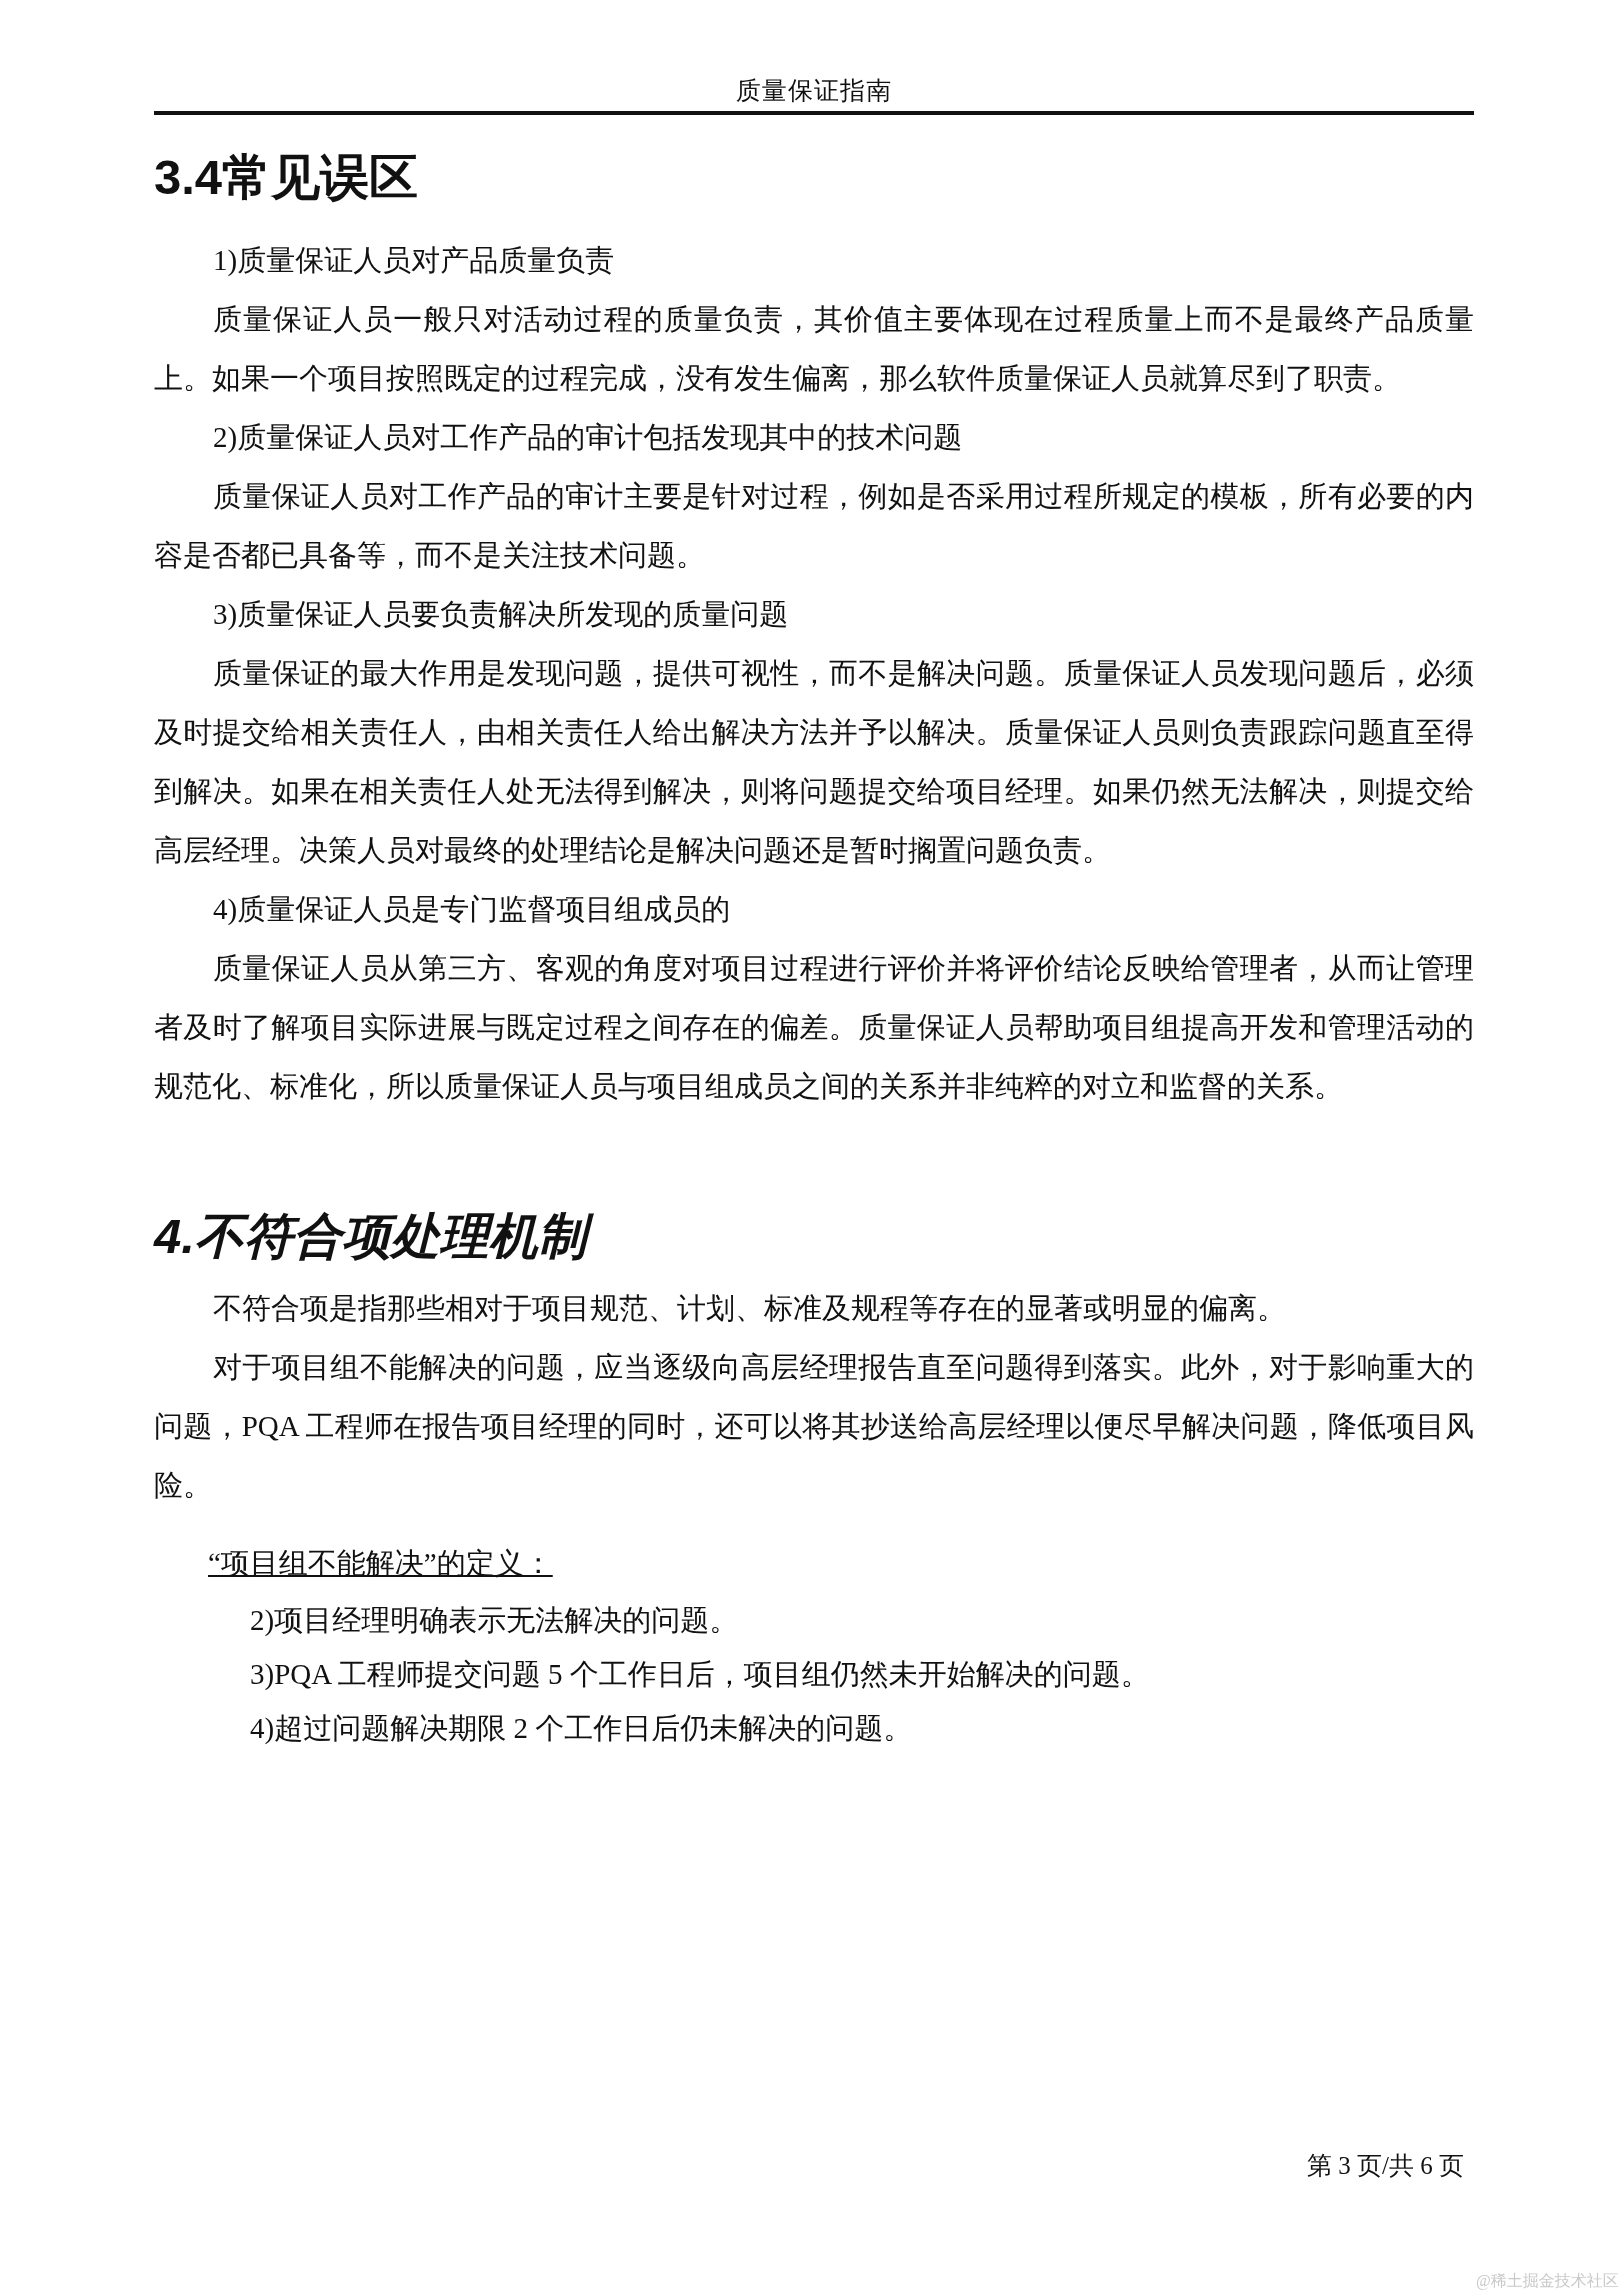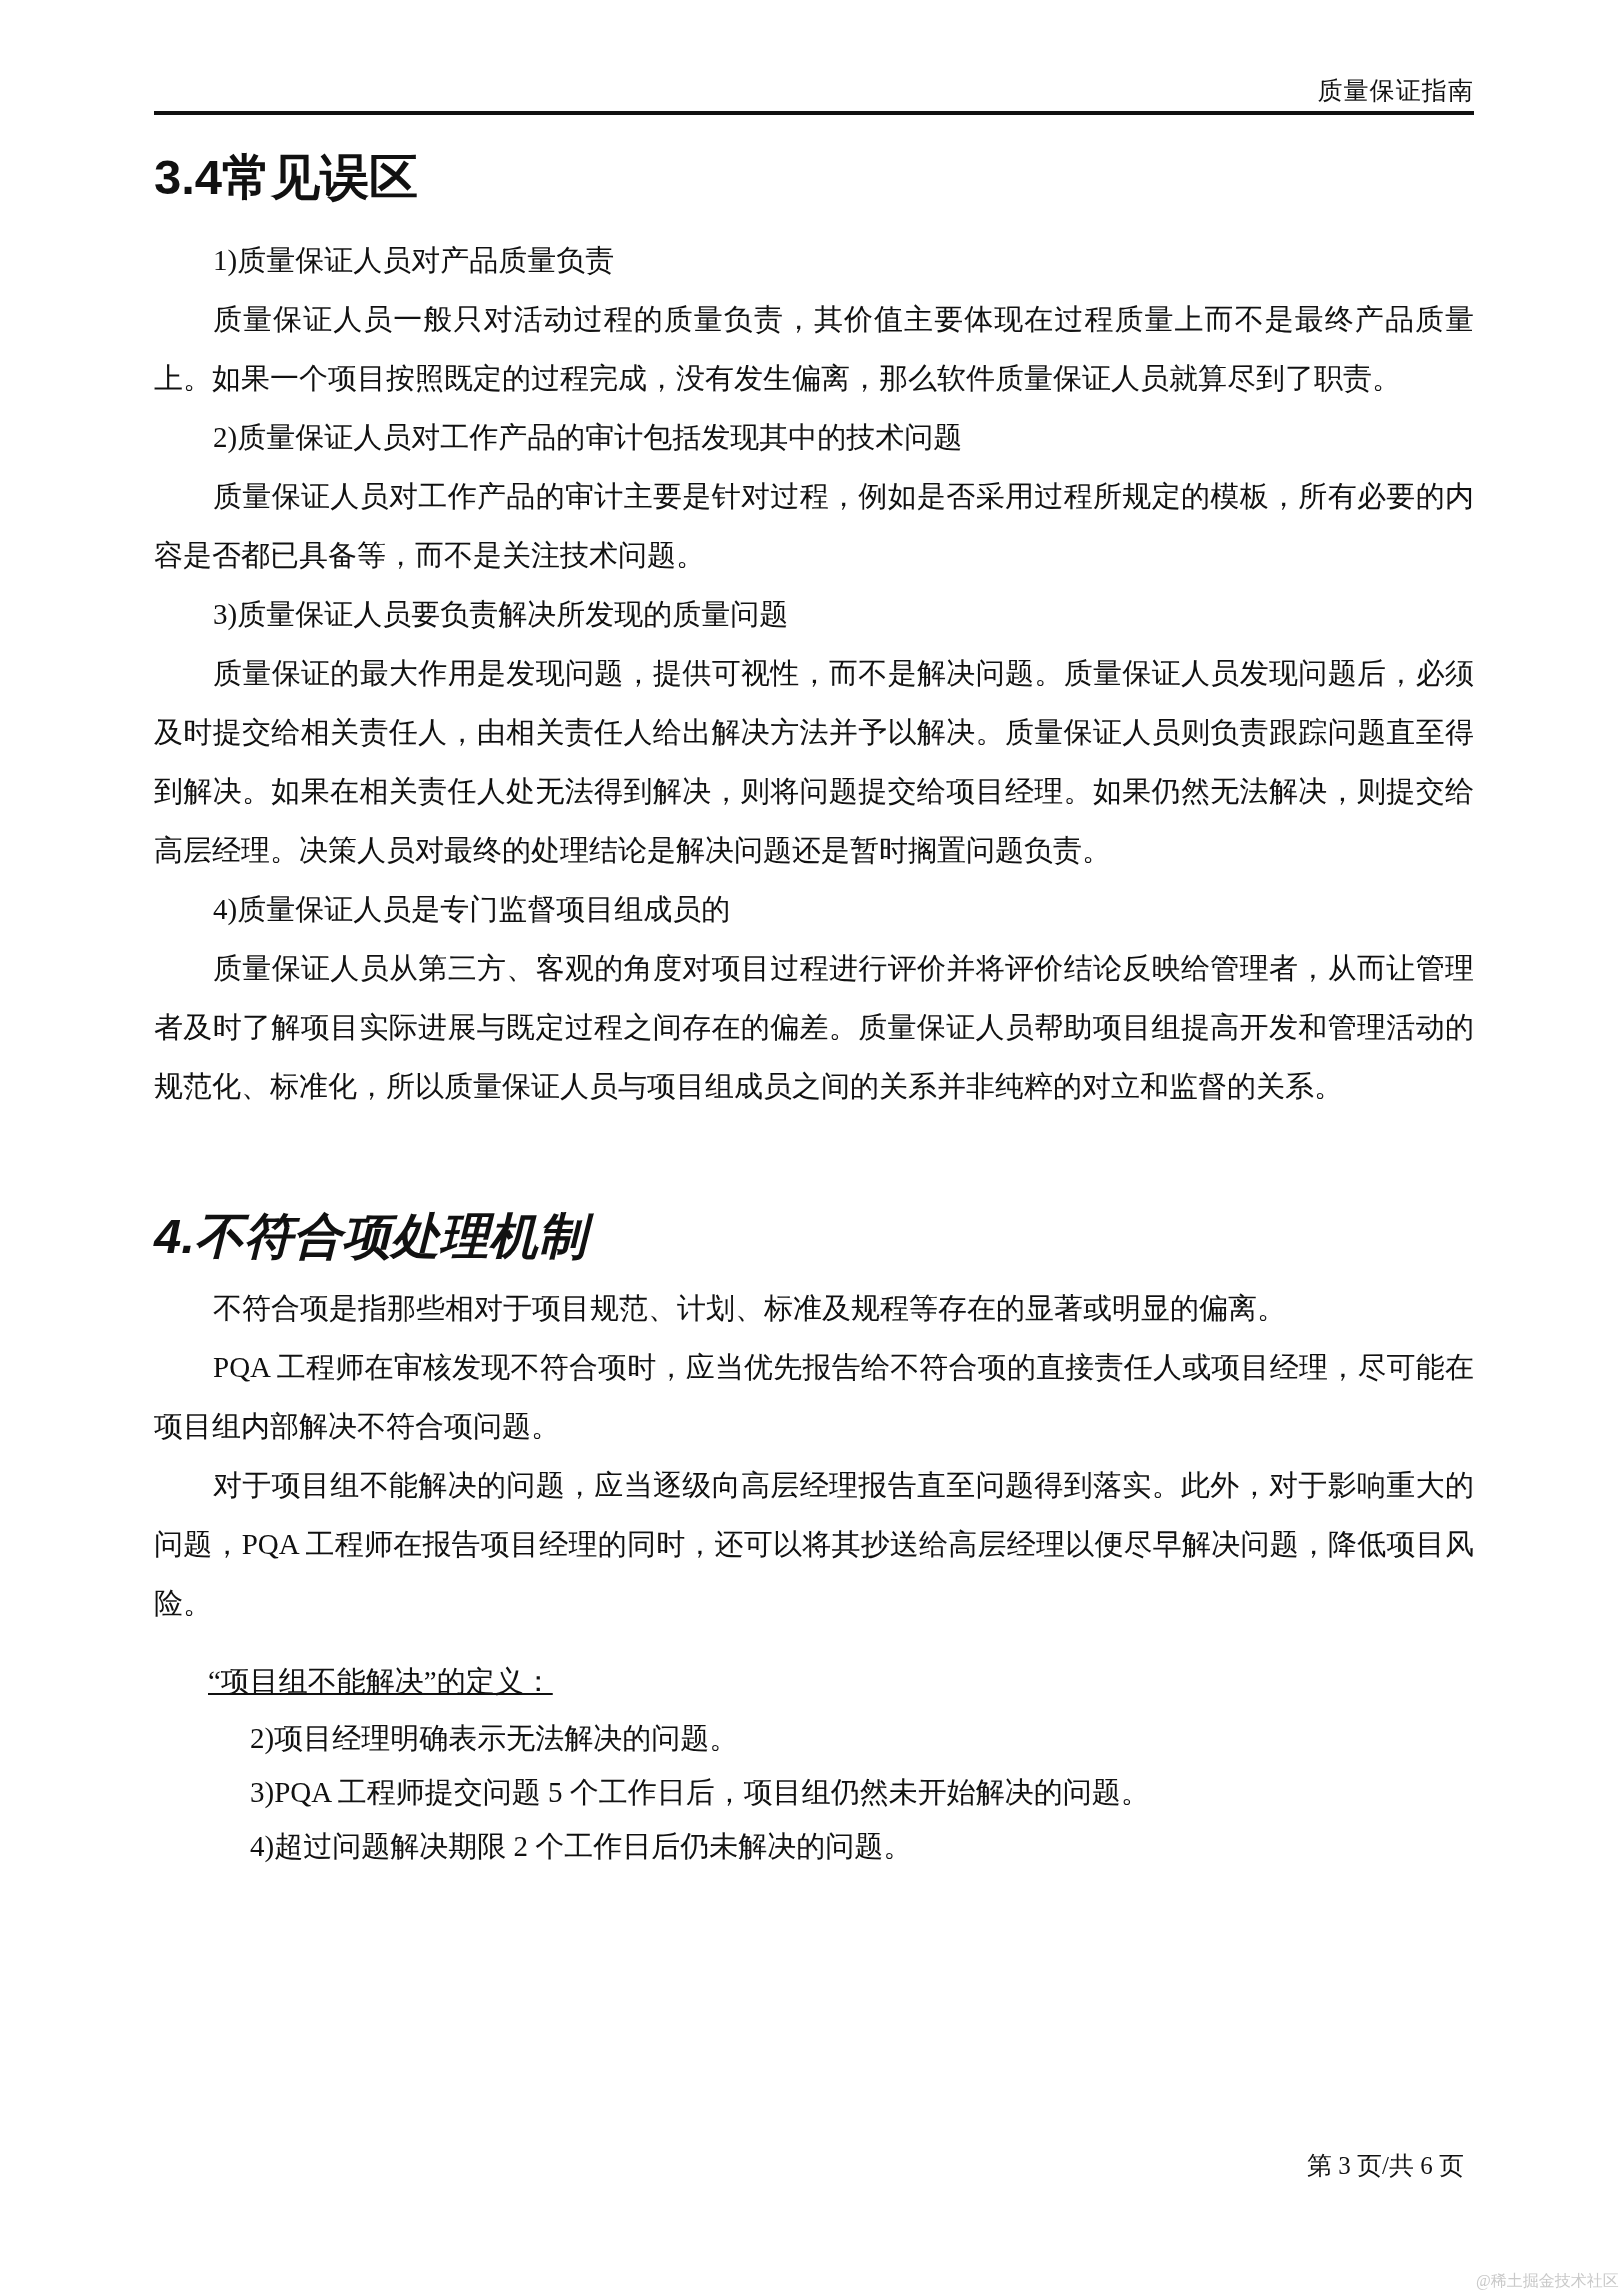--- a/index.html
+++ b/index.html
@@ -19,21 +19,21 @@
     font-family:"Liberation Serif","DejaVu Serif",serif;
     overflow:hidden;
   }
   .doc-header{
     position:absolute;
     left:154px; top:0;
     width:1320px;
   }
   .doc-title{
     padding-top:76px;
-    text-align:right;
+    text-align:center;
     font-size:25px;
     line-height:30px;
     letter-spacing:1.1px;
   }
   .doc-rule{
     margin-top:5.4px;
     border-top:4.8px solid var(--rule);
     height:0;
   }
   .doc-body{
@@ -96,21 +96,20 @@
         <p class="blk blk-item">2)质量保证人员对工作产品的审计包括发现其中的技术问题</p>
         <p class="blk blk-para">质量保证人员对工作产品的审计主要是针对过程，例如是否采用过程所规定的模板，所有必要的内容是否都已具备等，而不是关注技术问题。</p>
         <p class="blk blk-item">3)质量保证人员要负责解决所发现的质量问题</p>
         <p class="blk blk-para">质量保证的最大作用是发现问题，提供可视性，而不是解决问题。质量保证人员发现问题后，必须及时提交给相关责任人，由相关责任人给出解决方法并予以解决。质量保证人员则负责跟踪问题直至得到解决。如果在相关责任人处无法得到解决，则将问题提交给项目经理。如果仍然无法解决，则提交给高层经理。决策人员对最终的处理结论是解决问题还是暂时搁置问题负责。</p>
         <p class="blk blk-item">4)质量保证人员是专门监督项目组成员的</p>
         <p class="blk blk-para">质量保证人员从第三方、客观的角度对项目过程进行评价并将评价结论反映给管理者，从而让管理者及时了解项目实际进展与既定过程之间存在的偏差。质量保证人员帮助项目组提高开发和管理活动的规范化、标准化，所以质量保证人员与项目组成员之间的关系并非纯粹的对立和监督的关系。</p>
       </section>
       <section>
         <h1 class="heading heading-b">4.不符合项处理机制</h1>
         <p class="blk blk-para">不符合项是指那些相对于项目规范、计划、标准及规程等存在的显著或明显的偏离。</p>
-        <p class="blk blk-para">PQA 工程师在审核发现不符合项时，应当优先报告给不符合项的直接责任人或项目经理，尽可能在项目组内部解决不符合项问题。</p>
         <p class="blk blk-para">对于项目组不能解决的问题，应当逐级向高层经理报告直至问题得到落实。此外，对于影响重大的问题，PQA 工程师在报告项目经理的同时，还可以将其抄送给高层经理以便尽早解决问题，降低项目风险。</p>
         <p class="blk blk-def-title">“项目组不能解决”的定义：</p>
         <p class="blk blk-def-item">2)项目经理明确表示无法解决的问题。</p>
         <p class="blk blk-def-item">3)PQA 工程师提交问题 5 个工作日后，项目组仍然未开始解决的问题。</p>
         <p class="blk blk-def-item">4)超过问题解决期限 2 个工作日后仍未解决的问题。</p>
       </section>
     </div>
 
   <div class="page-footer">第 3 页/共 6 页</div>
 

